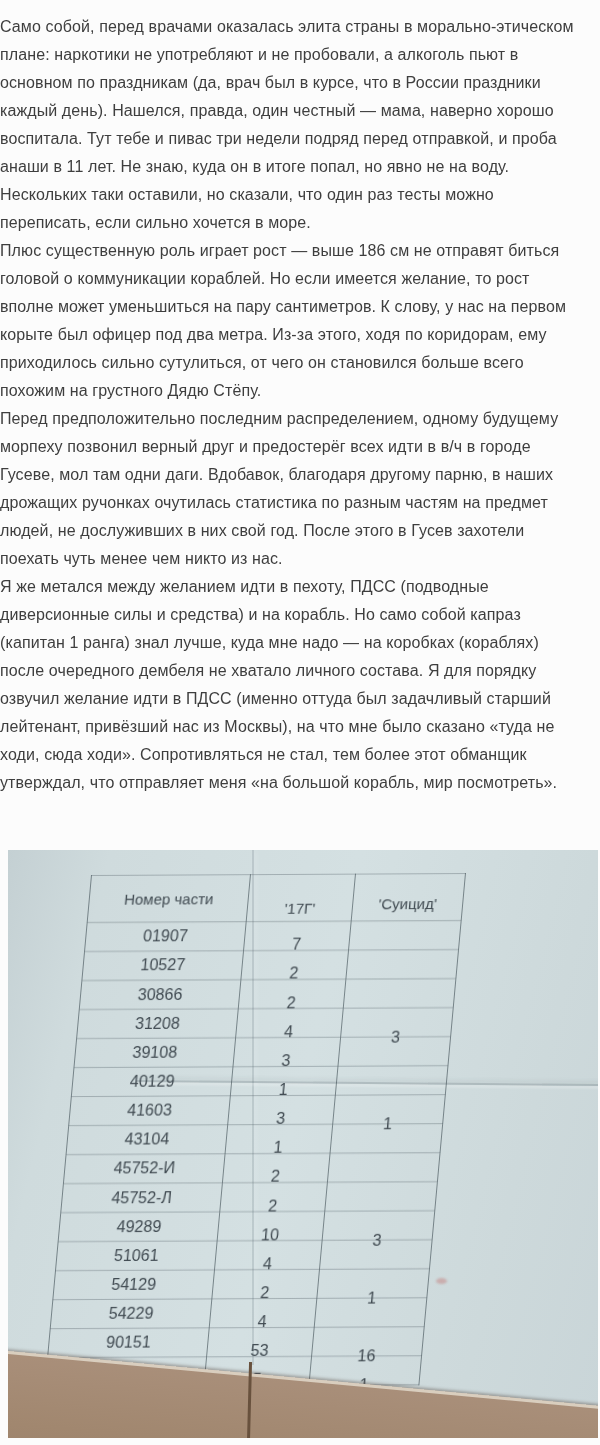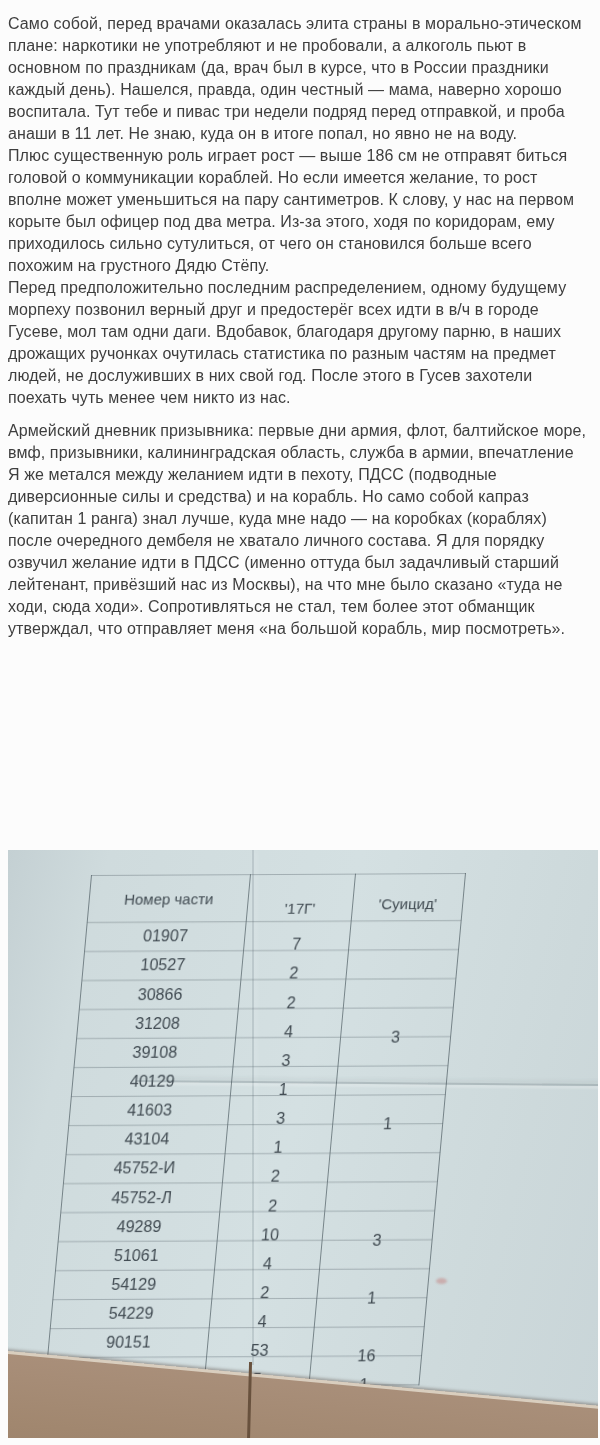--- a/index.html
+++ b/index.html
@@ -5,22 +5,22 @@
   html,body{margin:0;padding:0;}
   body{
     width:600px;height:1445px;
     background:#fcfcfc;
     font-family:"Liberation Sans",sans-serif;
     position:relative;
     overflow:hidden;
   }
   
   .article{
-    position:absolute;left:8px;top:13px;width:586px;
-    font-size:16px;line-height:22px;color:#3e3e3e;
+    position:absolute;left:0;top:13px;width:586px;
+    font-size:16px;line-height:28px;color:#3e3e3e;
     letter-spacing:.1px;
   }
   .article p{margin:0;}
   .article p.gap{margin-top:11px;}
   
   .photo{
     position:absolute;left:8px;top:850px;width:590px;height:588px;
     background:linear-gradient(104deg,#c4d0d3 0%,#cfdbdd 14%,#d4e0e2 48%,#cdd9db 80%,#c9d5d8 100%);
     overflow:hidden;
   }
@@ -83,23 +83,23 @@
   }
   .bottom-strip{
     position:absolute;left:0;top:1438px;width:600px;height:7px;background:#fcfcfc;
   }
 </style>
 </head>
 <body>
 
 <div class="article">
   <p>Само собой, перед врачами оказалась элита страны в морально-этическом плане: наркотики не употребляют и не пробовали, а алкоголь пьют в основном по праздникам (да, врач был в курсе, что в России праздники каждый день). Нашелся, правда, один честный — мама, наверно хорошо воспитала. Тут тебе и пивас три недели подряд перед отправкой, и проба анаши в 11 лет. Не знаю, куда он в итоге попал, но явно не на воду.</p>
+  <p>Нескольких таки оставили, но сказали, что один раз тесты можно переписать, если сильно хочется в море.</p>
   <p>Плюс существенную роль играет рост — выше 186 см не отправят биться головой о коммуникации кораблей. Но если имеется желание, то рост вполне может уменьшиться на пару сантиметров. К слову, у нас на первом корыте был офицер под два метра. Из-за этого, ходя по коридорам, ему приходилось сильно сутулиться, от чего он становился больше всего похожим на грустного Дядю Стёпу.</p>
   <p>Перед предположительно последним распределением, одному будущему морпеху позвонил верный друг и предостерёг всех идти в в/ч в городе Гусеве, мол там одни даги. Вдобавок, благодаря другому парню, в наших дрожащих ручонках очутилась статистика по разным частям на предмет людей, не дослуживших в них свой год. После этого в Гусев захотели поехать чуть менее чем никто из нас.</p>
-  <p class="gap">Армейский дневник призывника: первые дни армия, флот, балтийское море, вмф, призывники, калининградская область, служба в армии, впечатление</p>
   <p>Я же метался между желанием идти в пехоту, ПДСС (подводные диверсионные силы и средства) и на корабль. Но само собой капраз (капитан 1 ранга) знал лучше, куда мне надо — на коробках (кораблях) после очередного дембеля не хватало личного состава. Я для порядку озвучил желание идти в ПДСС (именно оттуда был задачливый старший лейтенант, привёзший нас из Москвы), на что мне было сказано «туда не ходи, сюда ходи». Сопротивляться не стал, тем более этот обманщик утверждал, что отправляет меня «на большой корабль, мир посмотреть».</p>
 </div>
 
 <div class="photo">
   <div class="fold-vertical"></div>
   <div class="crease-horizontal"></div>
   <div class="smudge"></div>
 
   <table class="doc-table">
     <thead>

